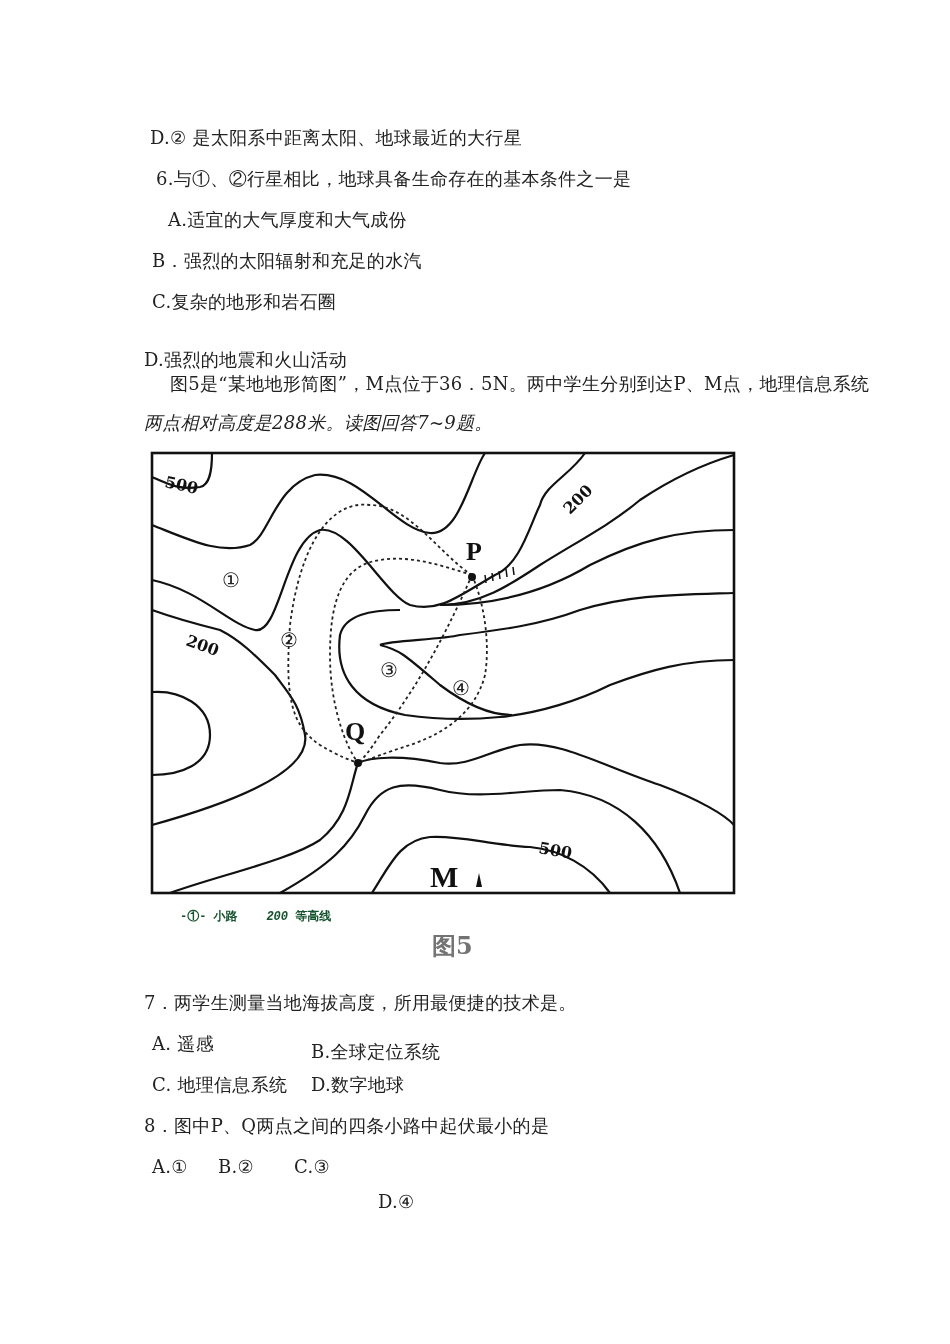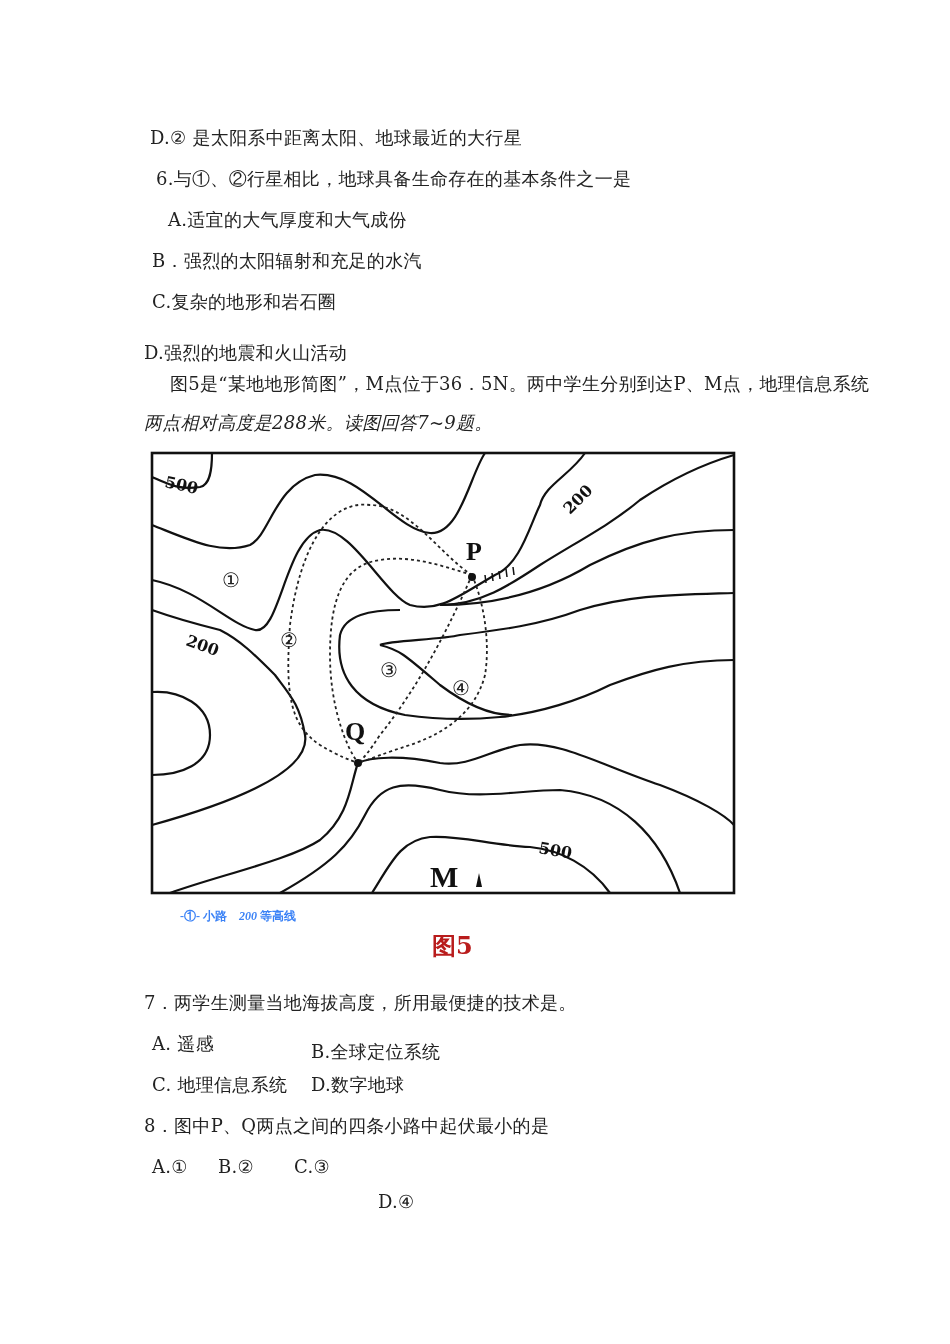--- a/index.html
+++ b/index.html
@@ -1,33 +1,33 @@
 <!DOCTYPE html>
 <html><head>
 <meta charset="utf-8">
 <style>
   html, body { margin:0; padding:0; background:#ffffff; }
   body { width:950px; height:1344px; position:relative; overflow:hidden;
          font-family: "DejaVu Serif", "Liberation Serif", serif; color:#222; }
   .line { position:absolute; font-size:18px; line-height:20px; white-space:nowrap; letter-spacing:0.3px; }
   .map-wrap { position:absolute; left:140px; top:445px; width:600px; height:460px; }
-  .legend { position:absolute; left:180px; top:908px; font-size:12px; font-weight:bold; color:#3b82f6;
-            font-family:Liberation Serif, serif; }
-  .figcap { position:absolute; left:432px; top:930px; font-size:24px; font-weight:bold; color:#b91c1c; }
+  .legend { position:absolute; left:180px; top:908px; font-size:12px; font-weight:bold; color:#14532d;
+            font-family:Liberation Mono, monospace; }
+  .figcap { position:absolute; left:432px; top:930px; font-size:24px; font-weight:bold; color:#737373; }
 </style>
 </head>
 <body>
 
 <div class="line" style="left:150px;top:128px;">D.② 是太阳系中距离太阳、地球最近的大行星</div>
 
 <div class="line" style="left:156px;top:169px;">6.与①、②行星相比，地球具备生命存在的基本条件之一是</div>
 <div class="line" style="left:152px;top:210px;margin-left:16px;">A.适宜的大气厚度和大气成份</div>
 <div class="line" style="left:152px;top:251px;">B．强烈的太阳辐射和充足的水汽</div>
 <div class="line" style="left:152px;top:292px;">C.复杂的地形和岩石圈</div>
-<div class="line" style="left:144px;top:343px;">D.强烈的地震和火山活动</div>
+<div class="line" style="left:144px;top:350px;">D.强烈的地震和火山活动</div>
 
 <div class="line" style="left:170px;top:374px;">图5是“某地地形简图”，M点位于36．5N。两中学生分别到达P、M点，地理信息系统</div>
 <div class="line" style="left:144px;top:413px;font-style:italic;">两点相对高度是288米。读图回答7~9题。</div>
 
 <div class="map-wrap">
   <svg width="600" height="460" viewBox="0 0 600 460">
     <g fill="none" stroke="#111" stroke-width="2.2">
 
       <rect x="12" y="8" width="582" height="440" stroke-width="2.6"></rect>
 

